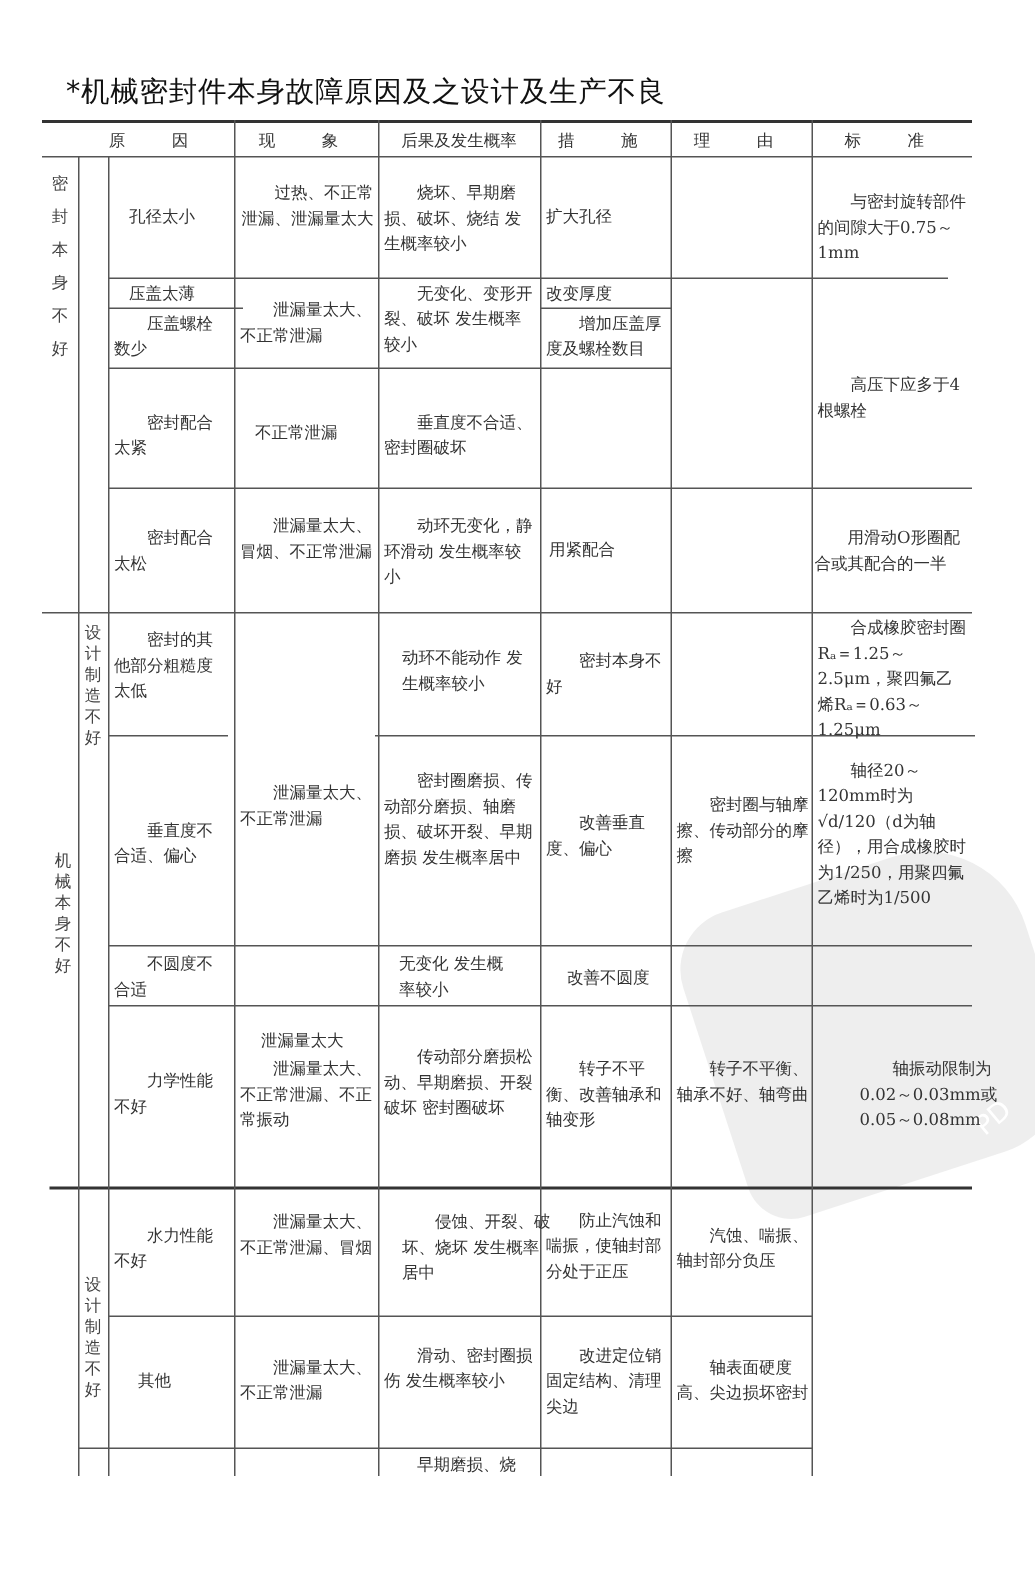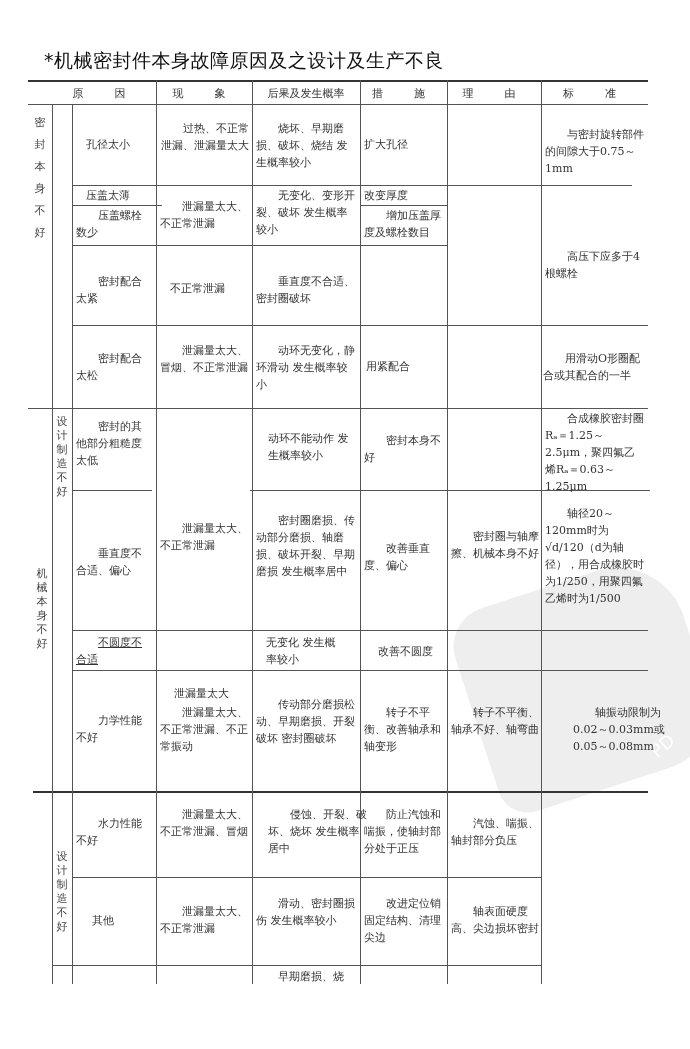--- a/index.html
+++ b/index.html
@@ -95,24 +95,24 @@
 
 <div class="cell ind" style="left:76px;top:418px;width:76px;">密封的其他部分粗糙度太低</div>
 <div class="cell" style="left:268px;top:430px;width:90px;">动环不能动作 发生概率较小</div>
 <div class="cell ind" style="left:364px;top:432px;width:80px;">密封本身不好</div>
 <div class="cell ind" style="left:545px;top:410px;width:100px;">合成橡胶密封圈Rₐ＝1.25～2.5μm，聚四氟乙烯Rₐ＝0.63～1.25μm</div>
 
 <div class="cell ind" style="left:76px;top:545px;width:76px;">垂直度不合适、偏心</div>
 <div class="cell ind" style="left:160px;top:520px;width:90px;">泄漏量太大、不正常泄漏</div>
 <div class="cell ind" style="left:256px;top:512px;width:102px;">密封圈磨损、传动部分磨损、轴磨损、破坏开裂、早期磨损 发生概率居中</div>
 <div class="cell ind" style="left:364px;top:540px;width:80px;">改善垂直度、偏心</div>
-<div class="cell ind" style="left:451px;top:528px;width:88px;">密封圈与轴摩擦、机械本身不好</div>
+<div class="cell ind" style="left:451px;top:528px;width:88px;">密封圈与轴摩擦、传动部分的摩擦</div>
 <div class="cell ind" style="left:545px;top:505px;width:100px;">轴径20～120mm时为√d/120（d为轴径），用合成橡胶时为1/250，用聚四氟乙烯时为1/500</div>
 
-<div class="cell ind" style="left:76px;top:634px;width:76px;text-decoration:underline;">不圆度不合适</div>
+<div class="cell ind" style="left:76px;top:634px;width:76px;">不圆度不合适</div>
 <div class="cell" style="left:174px;top:643px;width:76px;margin-top:42px;">泄漏量太大</div>
 <div class="cell" style="left:266px;top:634px;width:70px;">无变化 发生概率较小</div>
 <div class="cell" style="left:378px;top:643px;width:68px;">改善不圆度</div>
 
 <div class="cell ind" style="left:76px;top:712px;width:76px;">力学性能不好</div>
 <div class="cell ind" style="left:160px;top:704px;width:90px;">泄漏量太大、不正常泄漏、不正常振动</div>
 <div class="cell ind" style="left:256px;top:696px;width:102px;">传动部分磨损松动、早期磨损、开裂破坏 密封圈破坏</div>
 <div class="cell ind" style="left:364px;top:704px;width:80px;">转子不平衡、改善轴承和轴变形</div>
 <div class="cell ind" style="left:451px;top:704px;width:88px;">转子不平衡、轴承不好、轴弯曲</div>
 <div class="cell ind" style="left:545px;top:704px;width:100px;margin-left:28px;">轴振动限制为0.02～0.03mm或0.05～0.08mm</div>

